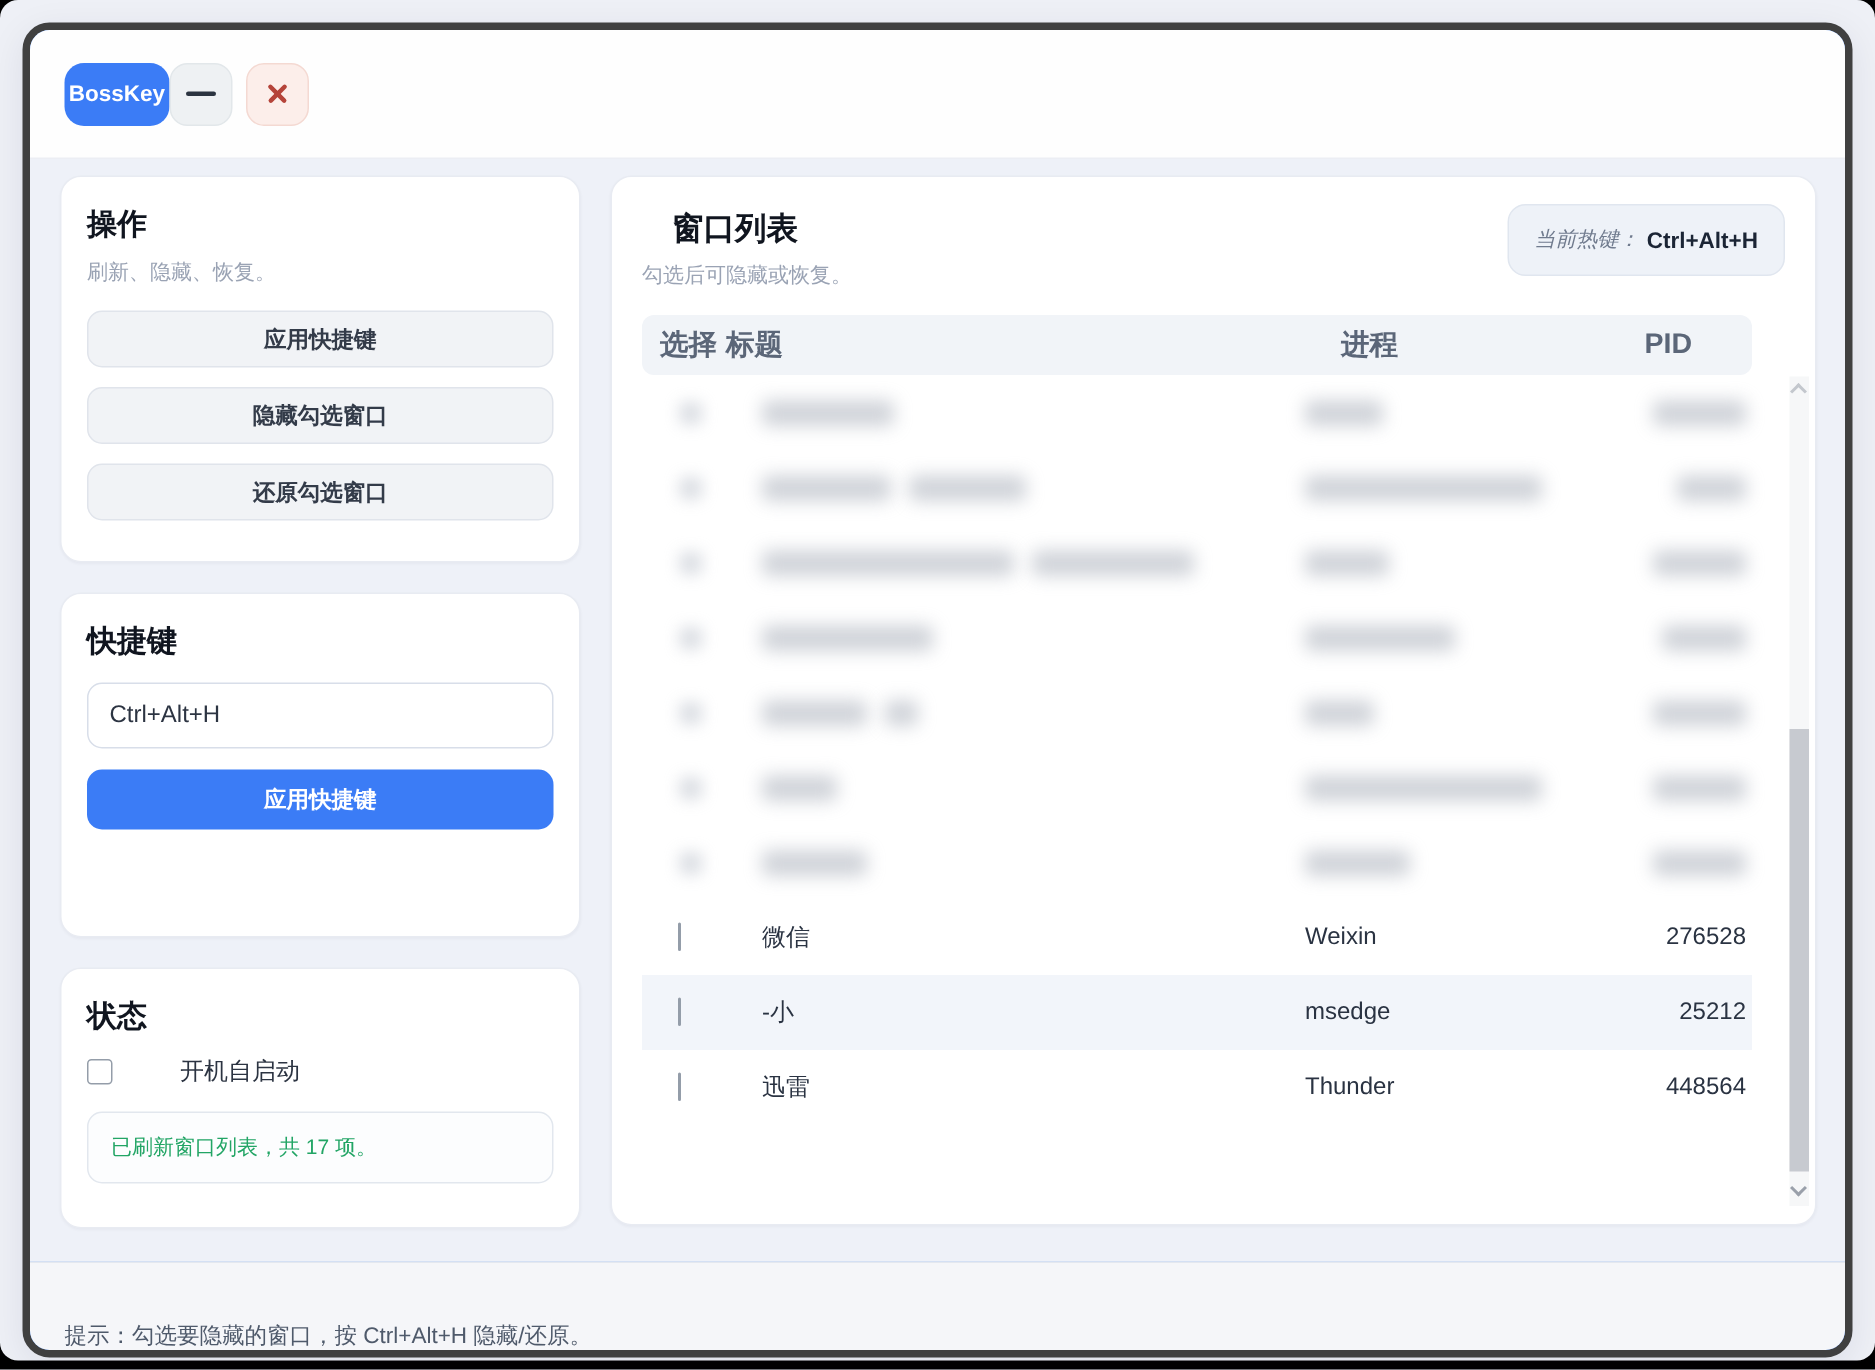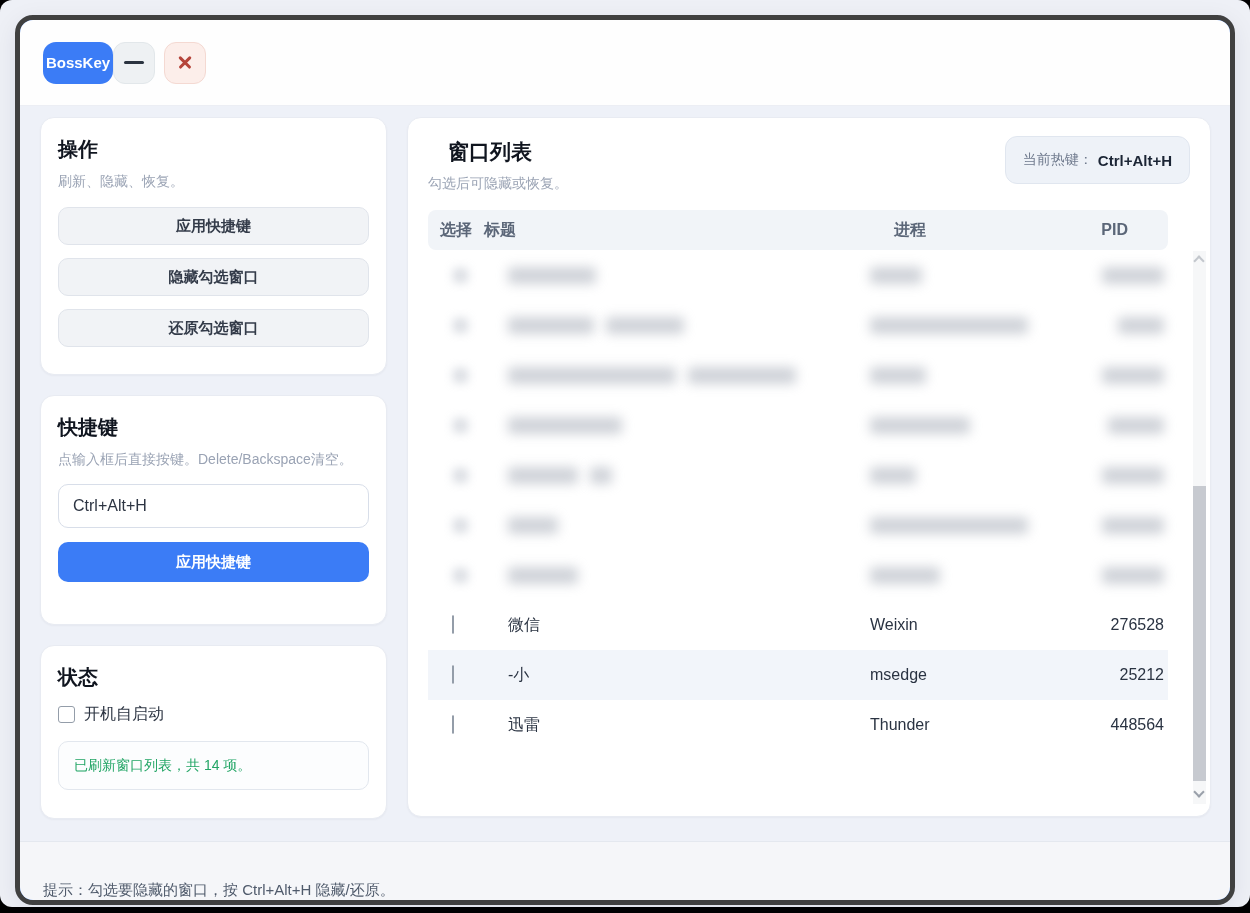--- a/index.html
+++ b/index.html
@@ -48,39 +48,39 @@
 
   .card-hotkey { height:230px; margin-bottom:20px; }
   .hotkey-input { width:100%; height:44px; margin-top:14px; border:1px solid #d8dee9; border-radius:10px;
     padding:0 14px; font-size:16px; color:#2c3442; background:#fff; font-family:inherit; outline:none; }
   .apply-btn { display:block; width:100%; height:40px; margin-top:14px; background:var(--accent); border:none;
     border-radius:10px; color:#fff; font-size:15px; font-weight:bold; font-family:inherit; cursor:pointer; }
 
   .card-status { height:174px; }
   .chk-row { display:flex; align-items:center; gap:9px; margin-top:13px; cursor:pointer; }
   .checkbox { width:17px; height:17px; border:1.5px solid #949da9; border-radius:3px; background:#fff; flex:0 0 auto; }
-  .chk-label { font-size:16px; color:#2c3442; }
+  .chk-label { font-size:16px; color:#2c3442;margin-left:36px; }
   .status-box { margin-top:16px; border:1px solid #e2e7ee; background:#fcfdfe; border-radius:10px;
     padding:14px 15px; }
   .status-text { font-size:14px; color:var(--success); }
 
   
   .main-card { flex:1; background:#fff; border:1px solid #e8ebf2; border-radius:14px;
     box-shadow:0 1px 2px rgba(16,24,40,.04); height:700px; padding:16px 20px; position:relative; }
   .main-head { display:flex; justify-content:space-between; align-items:flex-start; }
   .main-title { font-size:21px; font-weight:bold; color:#10151f; margin-top:4px;margin-left:20px; }
   .main-subtitle { font-size:14px; color:#9aa3b4; margin-top:9px; }
   .hotkey-badge { background:#eef2f8; border:1px solid #e0e6ef; border-radius:12px; padding:14px 17px;
     display:flex; align-items:center; margin-top:2px; }
-  .badge-label { font-size:14px; color:#707b8e; }
+  .badge-label { font-size:14px; color:#707b8e;font-style:italic; }
   .badge-value { font-size:15px; font-weight:bold; color:#1b2535; margin-left:5px; }
 
   .table-wrap { margin-top:17px; width:740px; }
   .trow, .thead { display:flex; align-items:center; }
-  .thead { height:40px; background:#f1f4f8; border-radius:8px; font-size:16px; font-weight:bold; color:#5b6678;align-items:center; }
+  .thead { height:40px; background:#f1f4f8; border-radius:8px; font-size:19px; font-weight:bold; color:#5b6678;align-items:center; }
   .c-sel { width:56px; padding-left:12px; flex:0 0 auto; }
   .c-title { flex:1; }
   .c-proc { width:190px; flex:0 0 auto; }
   .c-pid { width:84px; flex:0 0 auto; text-align:right; }
   .thead .c-pid { padding-right:40px; }
   .trow { height:50px; font-size:16px; color:#2a3342;gap:24px; }
   .trow .c-pid { padding-right:4px; }
   .trow.stripe { background:#f2f5fa; }
   .trow .checkbox { margin-left:12px; cursor:pointer; }
 
@@ -129,33 +129,32 @@
       <div class="card card-actions">
         <h2>操作</h2>
         <div class="desc">刷新、隐藏、恢复。</div>
         <button class="action-btn">应用快捷键</button>
         <button class="action-btn">隐藏勾选窗口</button>
         <button class="action-btn">还原勾选窗口</button>
       </div>
 
       <div class="card card-hotkey">
         <h2>快捷键</h2>
-        <div class="desc">点输入框后直接按键。Delete/Backspace清空。</div>
         <input class="hotkey-input" type="text" value="Ctrl+Alt+H" style="">
         <button class="apply-btn">应用快捷键</button>
       </div>
 
       <div class="card card-status">
         <h2>状态</h2>
         <div class="chk-row">
           <span class="checkbox"></span>
           <span class="chk-label">开机自启动</span>
         </div>
         <div class="status-box">
-          <span class="status-text">已刷新窗口列表，共 14 项。</span>
+          <span class="status-text">已刷新窗口列表，共 17 项。</span>
         </div>
       </div>
 
     </div>
 
     <div class="main-card">
       <div class="main-head">
         <div>
           <div class="main-title">窗口列表</div>
           <div class="main-subtitle">勾选后可隐藏或恢复。</div>

